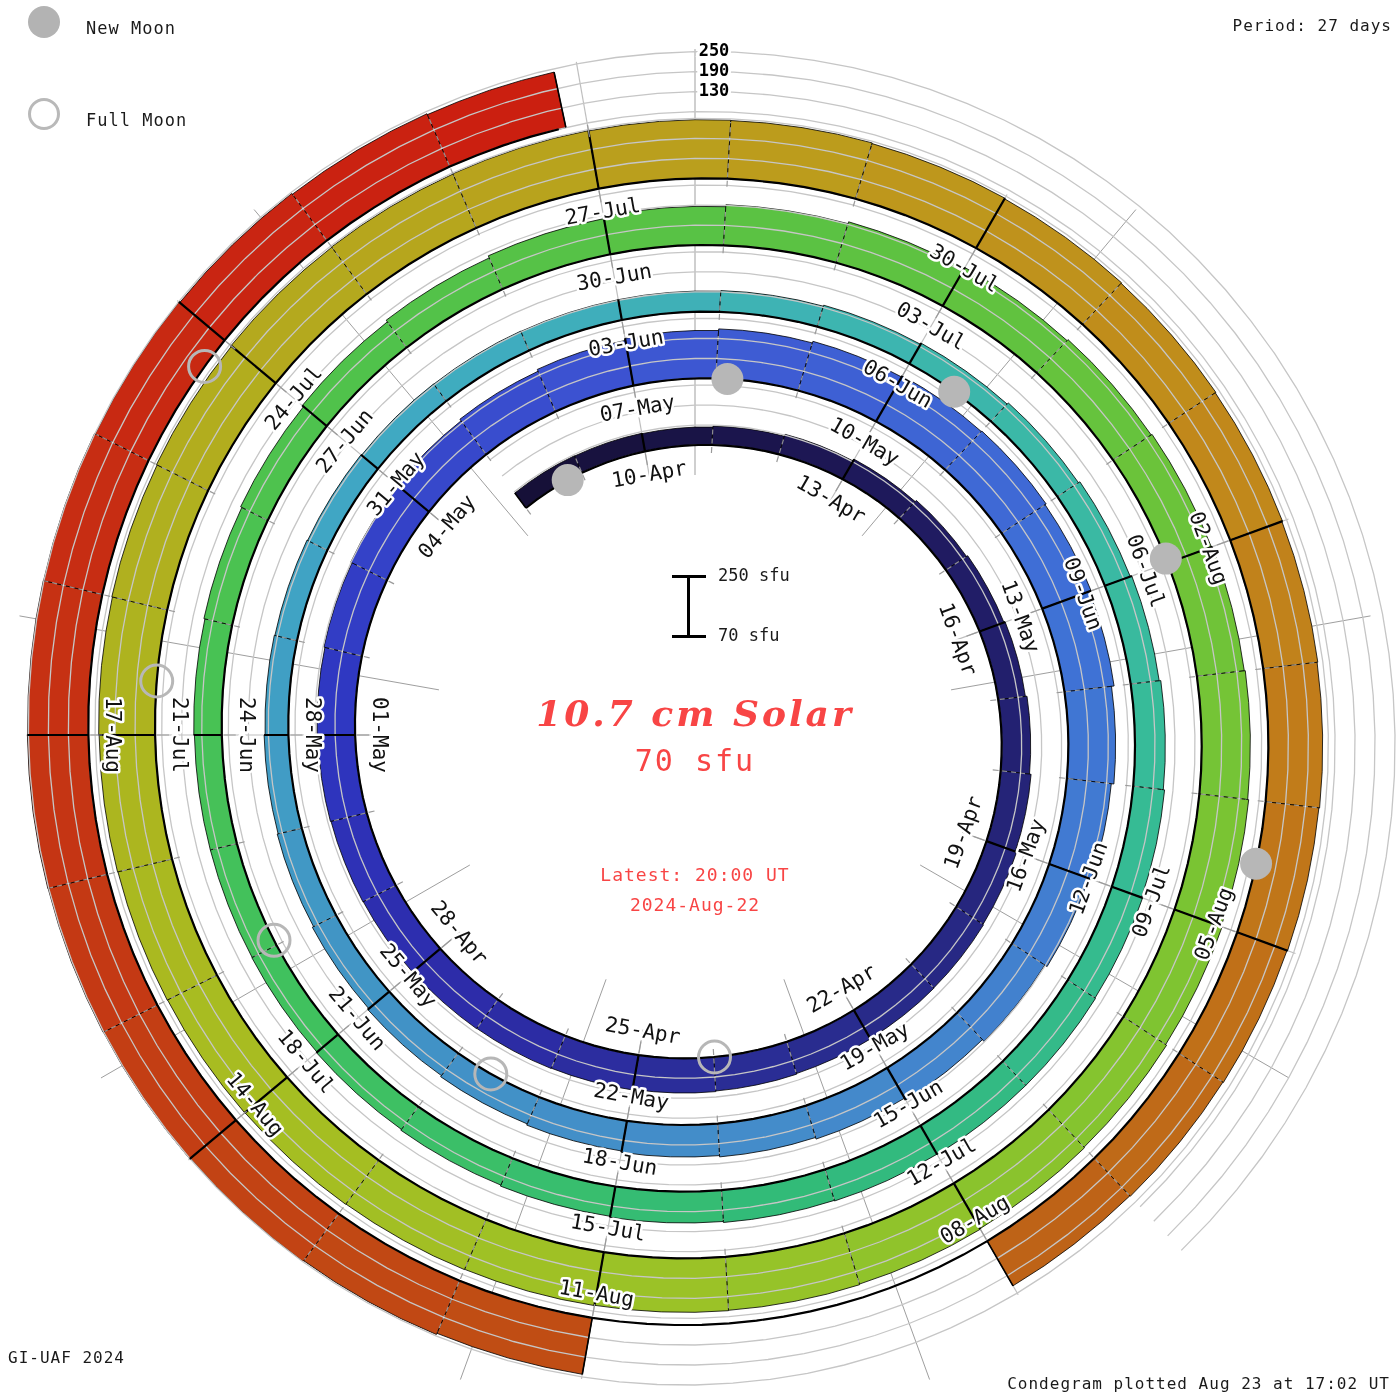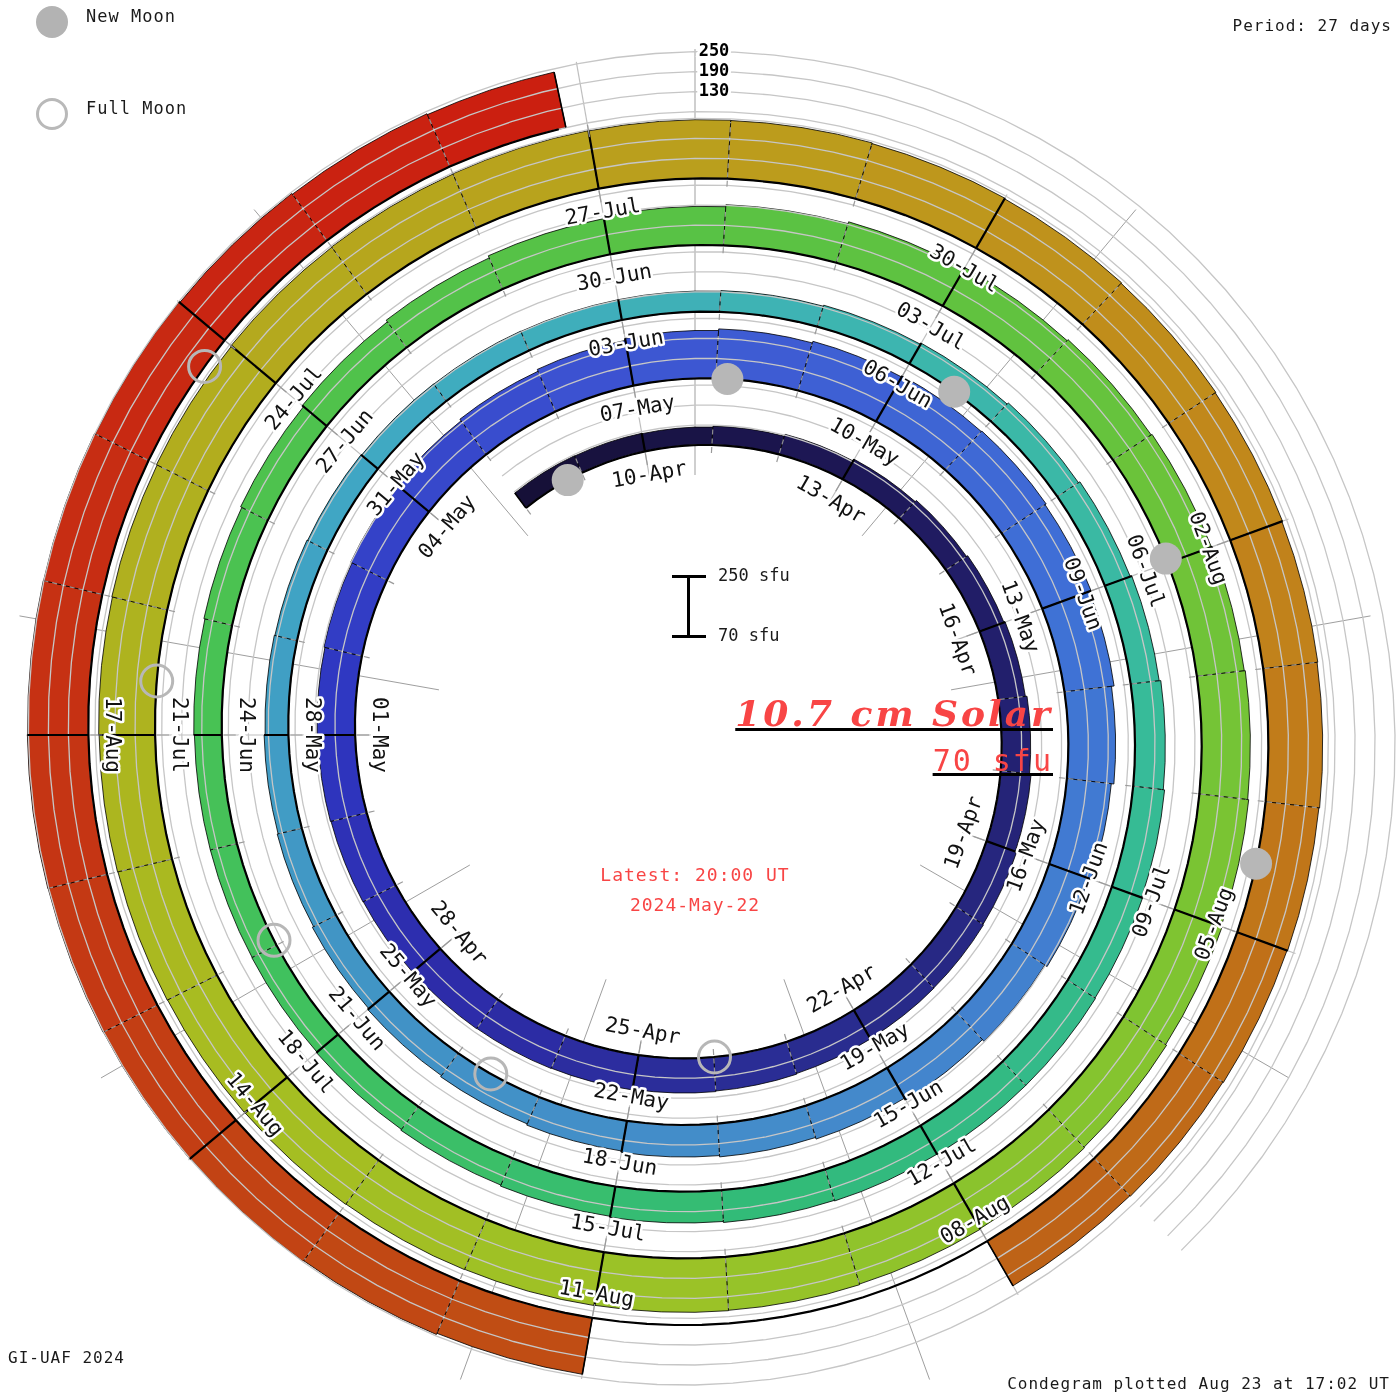--- a/index.html
+++ b/index.html
@@ -1,26 +1,26 @@
 <!DOCTYPE html>
 <html><head>
 <meta charset="utf-8">
 <style>
   html,body{margin:0;padding:0;background:#ffffff;}
   #page{position:relative;width:1400px;height:1400px;background:#fff;overflow:hidden;
         font-family:"DejaVu Sans Mono","Liberation Mono",monospace;color:#000;}
   #chart-svg{position:absolute;left:0;top:0;}
   .overlay{position:absolute;white-space:nowrap;}
   .corner-text{font-size:16px;letter-spacing:1px;color:#1a1a1a;text-align:right;}
-  .legend-row{position:absolute;left:36px;display:flex;align-items:flex-start;gap:18px;}
+  .legend-row{position:absolute;left:28px;display:flex;align-items:flex-end;gap:26px;}
   .moon-swatch{width:32px;height:32px;border-radius:50%;box-sizing:border-box;}
   .moon-swatch.new{background:#b3b3b3;}
   .moon-swatch.full{background:#fff;border:3px solid #b9b9b9;}
   .legend-label{font-size:17px;letter-spacing:1px;color:#1a1a1a;}
-  #center-block{position:absolute;left:353px;top:695px;width:700px;text-align:right;text-decoration:underline;}
+  #center-block{position:absolute;left:345px;top:695px;width:700px;text-align:center;}
   .red-title{font-family:"DejaVu Serif","Liberation Serif",serif;font-style:italic;font-weight:bold;
              font-size:36px;line-height:36px;letter-spacing:3px;}
   .red-value{font-size:30px;margin-top:12px;letter-spacing:2px;}
   .red-latest{font-size:18px;line-height:30px;letter-spacing:1px;}
   #latest-block{position:absolute;left:345px;top:860px;width:700px;text-align:center;}
   
   #scalebar{position:absolute;left:650px;top:565px;width:180px;height:90px;}
   #scalebar .vline{position:absolute;left:37px;top:10px;width:3px;height:63px;background:#000;}
   #scalebar .tick{position:absolute;left:22px;width:34px;height:3px;background:#000;}
   #scalebar .t-top{top:10px;} #scalebar .t-bot{top:70px;}
@@ -566,16 +566,16 @@
     <div class="lab l-bot">70 sfu</div>
   </div>
 
   <div id="center-block">
     <div class="red-title" style="color: rgb(248, 69, 69);">10.7 cm Solar</div>
     <div class="red-value" style="color: rgb(248, 69, 69);">70 sfu</div>
   </div>
 
   <div id="latest-block">
     <div class="red-latest" style="color: rgb(248, 69, 69);">Latest: 20:00 UT</div>
-    <div class="red-latest" style="color: rgb(248, 69, 69);">2024-May-22</div>
+    <div class="red-latest" style="color: rgb(248, 69, 69);">2024-Aug-22</div>
   </div>
 
 </div>
 
 </body></html>

